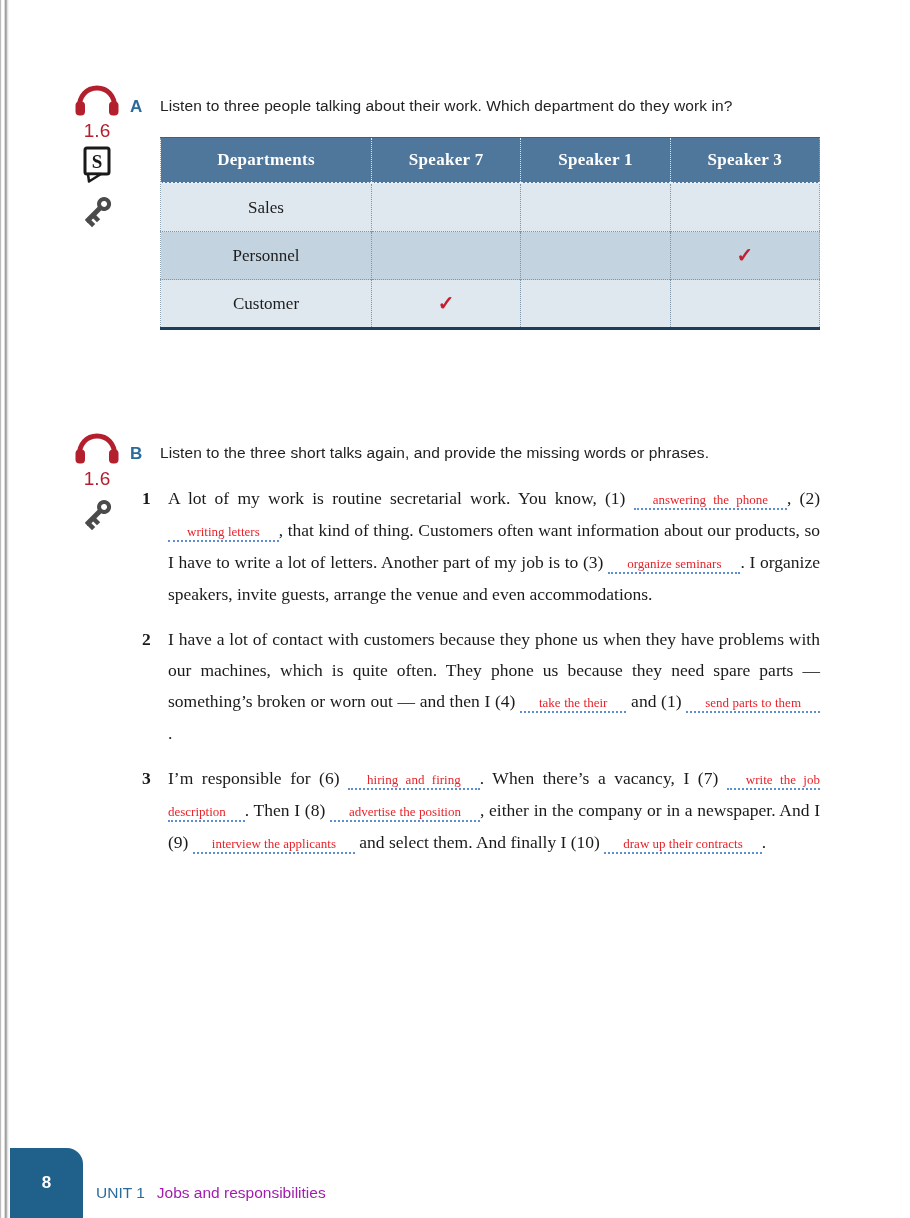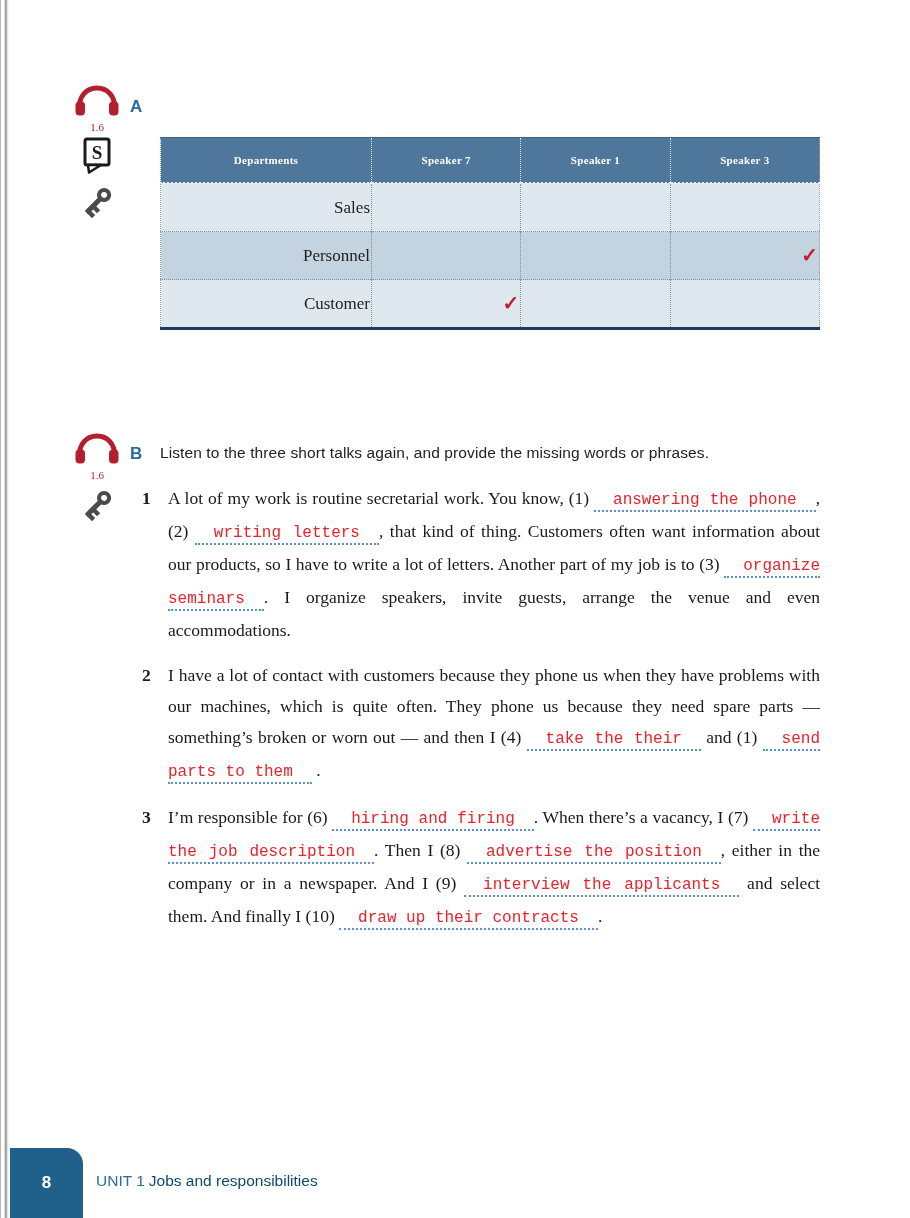--- a/index.html
+++ b/index.html
@@ -26,22 +26,22 @@
     position: absolute;
     left: 70px;
     width: 54px;
     display: flex;
     flex-direction: column;
     align-items: center;
   }
   .icon-stack.a { top: 84px; }
   .icon-stack.b { top: 432px; }
   .track-num {
-    font-family: Liberation Serif, serif;
-    font-size: 11px;
+    font-family: Liberation Sans, sans-serif;
+    font-size: 19px;
     color: var(--audio-red, #c22027);
     margin: 0 0 4px 0;
     line-height: 1.1;
   }
   .icon-gap { height: 4px; }
 
   
   .heading {
     position: absolute;
     left: 130px;
@@ -73,30 +73,30 @@
     border-collapse: collapse;
     border-top: 1px solid #3e6084;
     border-bottom: 3px solid #1d3d5c;
     border-left: 1px dotted #8ba0b1;
     border-right: 1px dotted #8ba0b1;
   }
   .dep-table th {
     background: var(--header-bg, #4f769b);
     color: #ffffff;
     font-weight: bold;
-    font-size: 11px;
+    font-size: 17px;
     height: 42px;
     border-left: 1px dotted #dce6ee;
     border-bottom: 2px dotted #e9eff5;
     letter-spacing: 0.3px;
   }
   .dep-table th:first-child { border-left: none; width: 208px; }
   .dep-table td {
     height: 45px;
-    text-align: right;
+    text-align: center;
     font-size: 17px;
     color: #1d1d1d;
     border-left: 1px dotted #7f93a5;
     border-top: 1px dotted #7f93a5;
     margin-top: 48px;
   }
   .dep-table td:first-child { border-left: none; }
   .dep-table tr:first-child td { border-top: none; }
   .dep-table tr:nth-child(odd) td { background: var(--row-light, #dfe8ef); }
   .dep-table tr:nth-child(even) td { background: var(--row-dark, #c3d3df); }
@@ -124,25 +124,24 @@
   }
   .item-body {
     flex: 1;
     font-size: 17.5px;
     line-height: 31px;
     text-align: justify;
     color: #1a1a1a;
   }
   .blank {
     color: var(--answer-red, #e8232a);
-    font-size: 16px;
+    font-size: 13px;
     border-bottom: 2px dotted var(--underline-blue, #5b8fd4);
     padding: 0 19px 1px 19px;
     white-space: normal;
-    font-family: Liberation Mono, monospace;
   }
 
   
   .footer-tab {
     position: absolute;
     left: 10px;
     top: 1148px;
     width: 73px;
     height: 70px;
     background: var(--tab-blue, #20618c);
@@ -157,22 +156,22 @@
   }
   .footer-line {
     position: absolute;
     left: 96px;
     top: 1172px;
     font-family: "Liberation Sans", sans-serif;
     font-size: 15.5px;
     display: flex;
     align-items: baseline;
   }
-  .unit-label { color: var(--accent-blue, #4a7ba6); margin-right: 4px; }
-  .unit-title { color: #0c4a6e; }
+  .unit-label { color: var(--accent-blue, #4a7ba6); margin-right: 12px; }
+  .unit-title { color: #a21caf; margin-top: 12px; }
 </style>
 </head>
 <body>
 
 <div class="page">
   <div class="binding"></div>
 
   <div class="icon-stack a">
     <span>
       <svg width="46" height="33" viewBox="0 0 46 33">
@@ -197,20 +196,21 @@
           <rect x="15" y="17.5" width="20" height="5" rx="1"></rect>
           <rect x="23.5" y="12" width="4.5" height="7"></rect>
           <rect x="30.5" y="12" width="4.5" height="7"></rect>
         </g>
       </svg>
     </span>
   </div>
 
   <div class="heading a">
     <div class="heading-letter">A</div>
+    <div class="heading-text">Listen to three people talking about their work. Which department do they work in?</div>
   </div>
 
   <table class="dep-table">
     <thead>
       <tr>
           <th>Departments</th>
           <th>Speaker 7</th>
           <th>Speaker 1</th>
           <th>Speaker 3</th>
         </tr>

